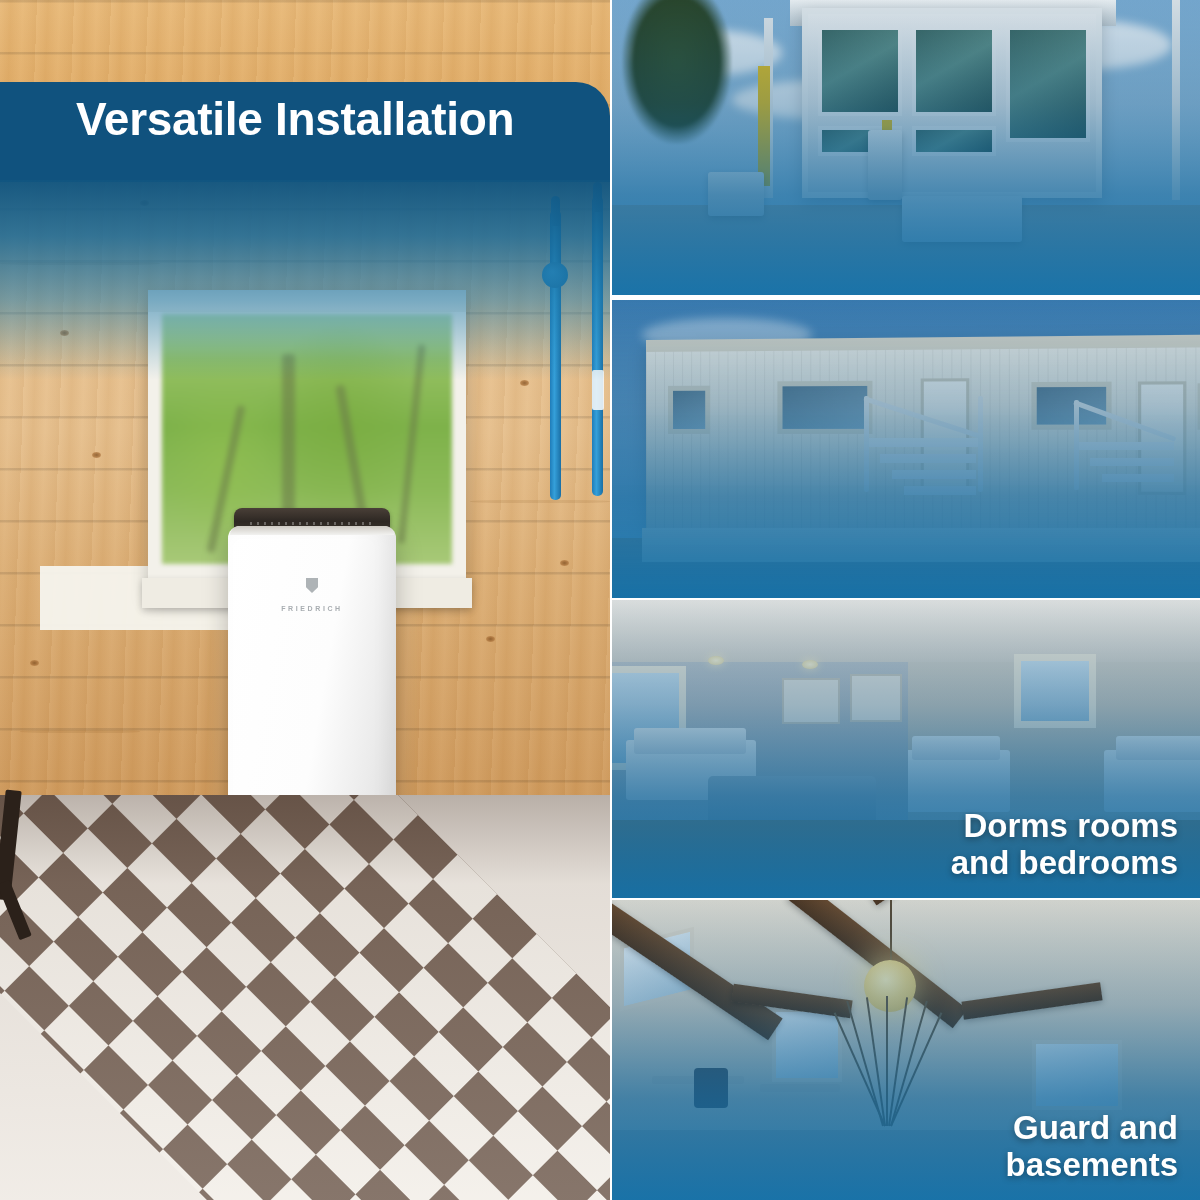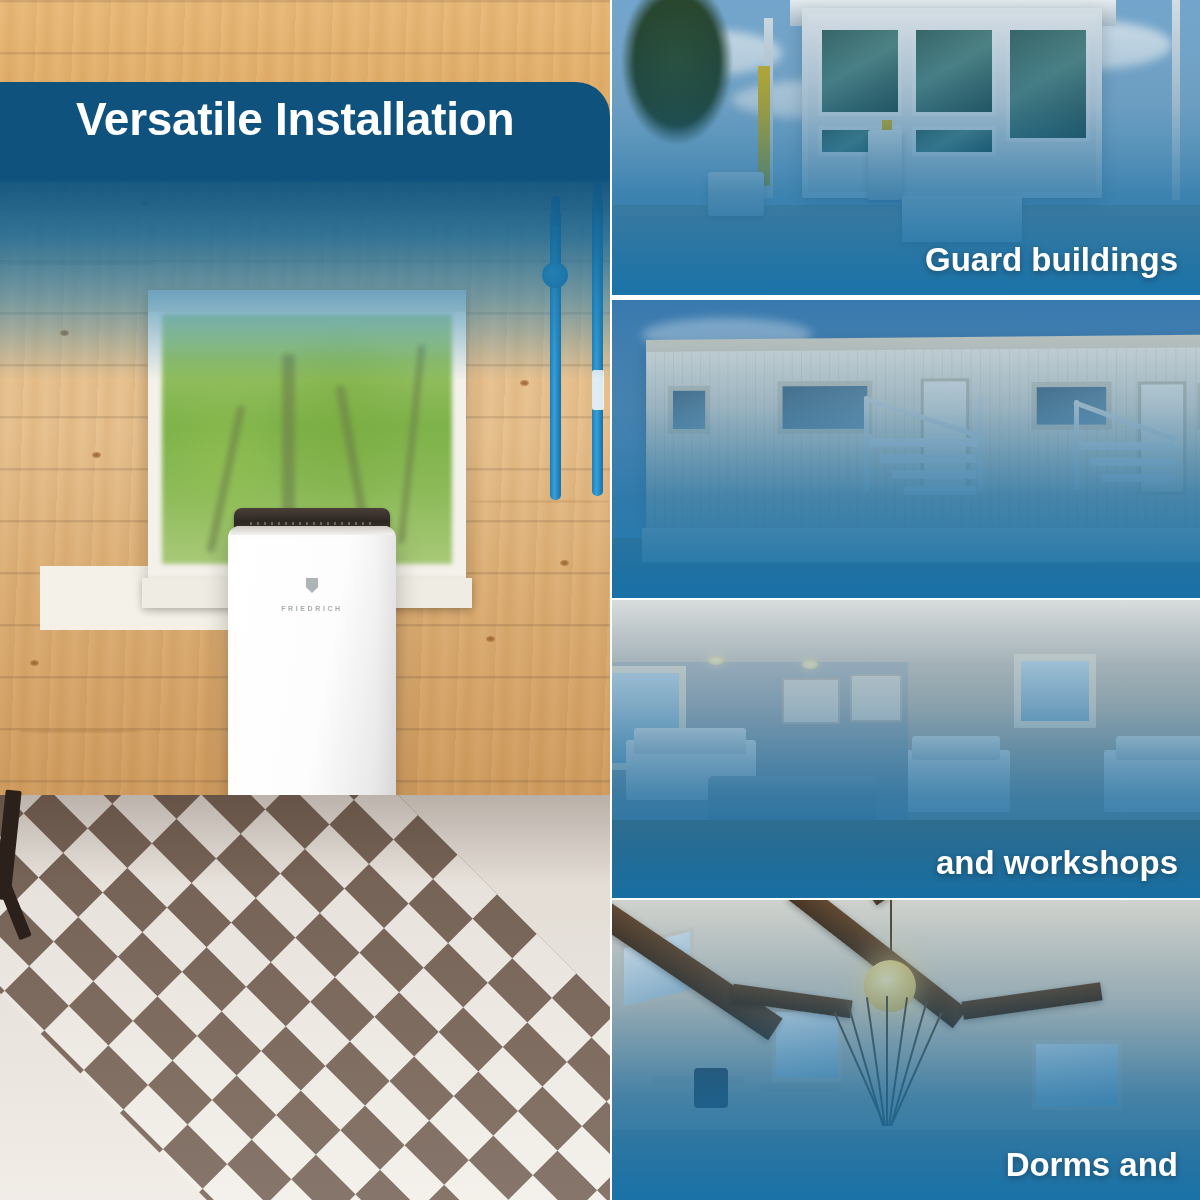--- a/index.html
+++ b/index.html
@@ -267,21 +267,20 @@
         </div>
         <div class="g-pole" style="left:152px;top:18px;width:9px;height:180px;"></div>
         <div class="g-pole" style="left:560px;top:0px;width:8px;height:200px;"></div>
         <div class="g-barrier" style="left:146px;top:66px;width:12px;height:120px;"></div>
         <div class="g-barrier" style="left:270px;top:120px;width:10px;height:78px;"></div>
         <div class="g-box" style="left:96px;top:172px;width:56px;height:44px;"></div>
         <div class="g-box" style="left:256px;top:130px;width:34px;height:70px;"></div>
         <div class="g-box" style="left:290px;top:196px;width:120px;height:46px;"></div>
       </div>
       <div class="tint"></div>
-      <div class="cap">Guard buildings</div>
     </div>
 
     <div class="tile" id="tile-constr">
       <div class="photo">
         <div class="c-sky"></div>
         <div class="cloud" style="left:30px;top:18px;width:170px;height:34px;opacity:.5;"></div>
         <div class="c-ground"></div>
         <div class="c-trailer">
           <div class="c-siding"></div>
           <div class="c-trim"></div>
@@ -326,21 +325,22 @@
         <div class="d-ceiling"></div>
         <div class="d-window" style="left:106px;top:54px;width:82px;height:74px;"></div>
         <div class="d-bed" style="left:-6px;top:150px;width:108px;height:62px;"></div>
         <div class="d-bed" style="left:4px;top:136px;width:88px;height:24px;"></div>
         <div class="d-bed" style="left:196px;top:150px;width:108px;height:62px;"></div>
         <div class="d-bed" style="left:208px;top:136px;width:88px;height:24px;"></div>
         <div class="d-floor"></div>
       </div>
       <div class="tint"></div>
       <div class="cap">
-        <div>and workshops</div>
+        <div>Dorms rooms</div>
+        <div>and bedrooms</div>
       </div>
     </div>
 
     <div class="tile" id="tile-attic">
       <div class="photo">
         <div class="a-wall"></div>
         <div class="a-skylight" style="left:8px;top:36px;width:74px;height:66px;transform:skewY(-14deg);"></div>
         <div class="a-skylight" style="left:160px;top:108px;width:70px;height:74px;"></div>
         <div class="beam" style="left:-20px;top:-10px;width:230px;height:26px;transform:rotate(34deg);transform-origin:left top;"></div>
         <div class="beam" style="left:250px;top:-16px;width:240px;height:26px;transform:rotate(-34deg);transform-origin:left top;"></div>
@@ -360,18 +360,19 @@
           <div class="a-stick" style="left:44px;top:0;height:130px;transform:rotate(8deg);"></div>
           <div class="a-stick" style="left:46px;top:0;height:130px;transform:rotate(16deg);"></div>
           <div class="a-stick" style="left:40px;top:6px;height:124px;transform:rotate(-24deg);"></div>
           <div class="a-stick" style="left:46px;top:6px;height:124px;transform:rotate(24deg);"></div>
         </div>
         <div class="a-skylight" style="left:420px;top:140px;width:90px;height:70px;"></div>
         <div class="a-floor"></div>
       </div>
       <div class="tint"></div>
       <div class="cap">
-        <div>Dorms and</div>
+        <div>Guard and</div>
+        <div>basements</div>
       </div>
     </div>
 
   </div>
 </div>
 
 </body></html>

